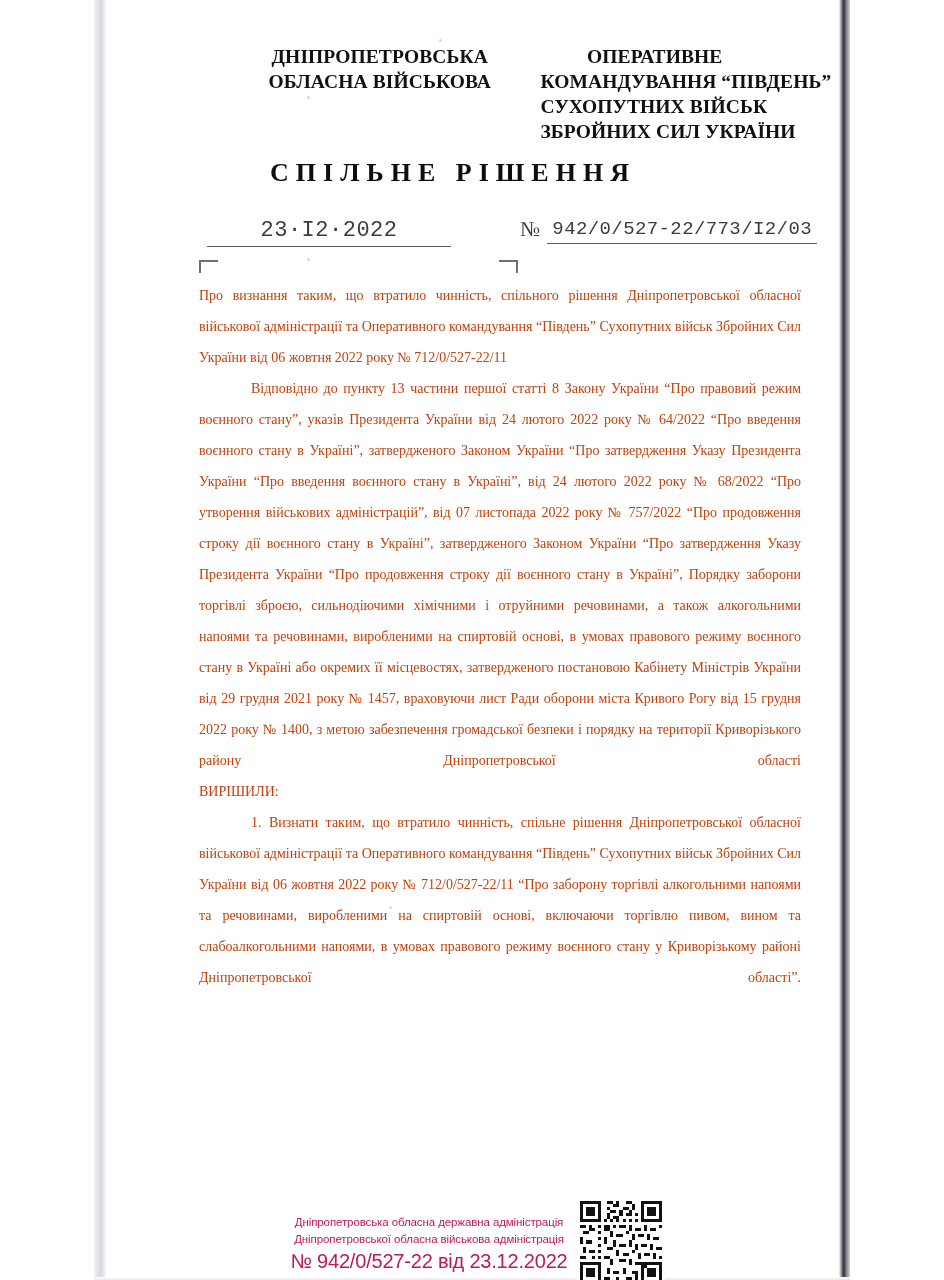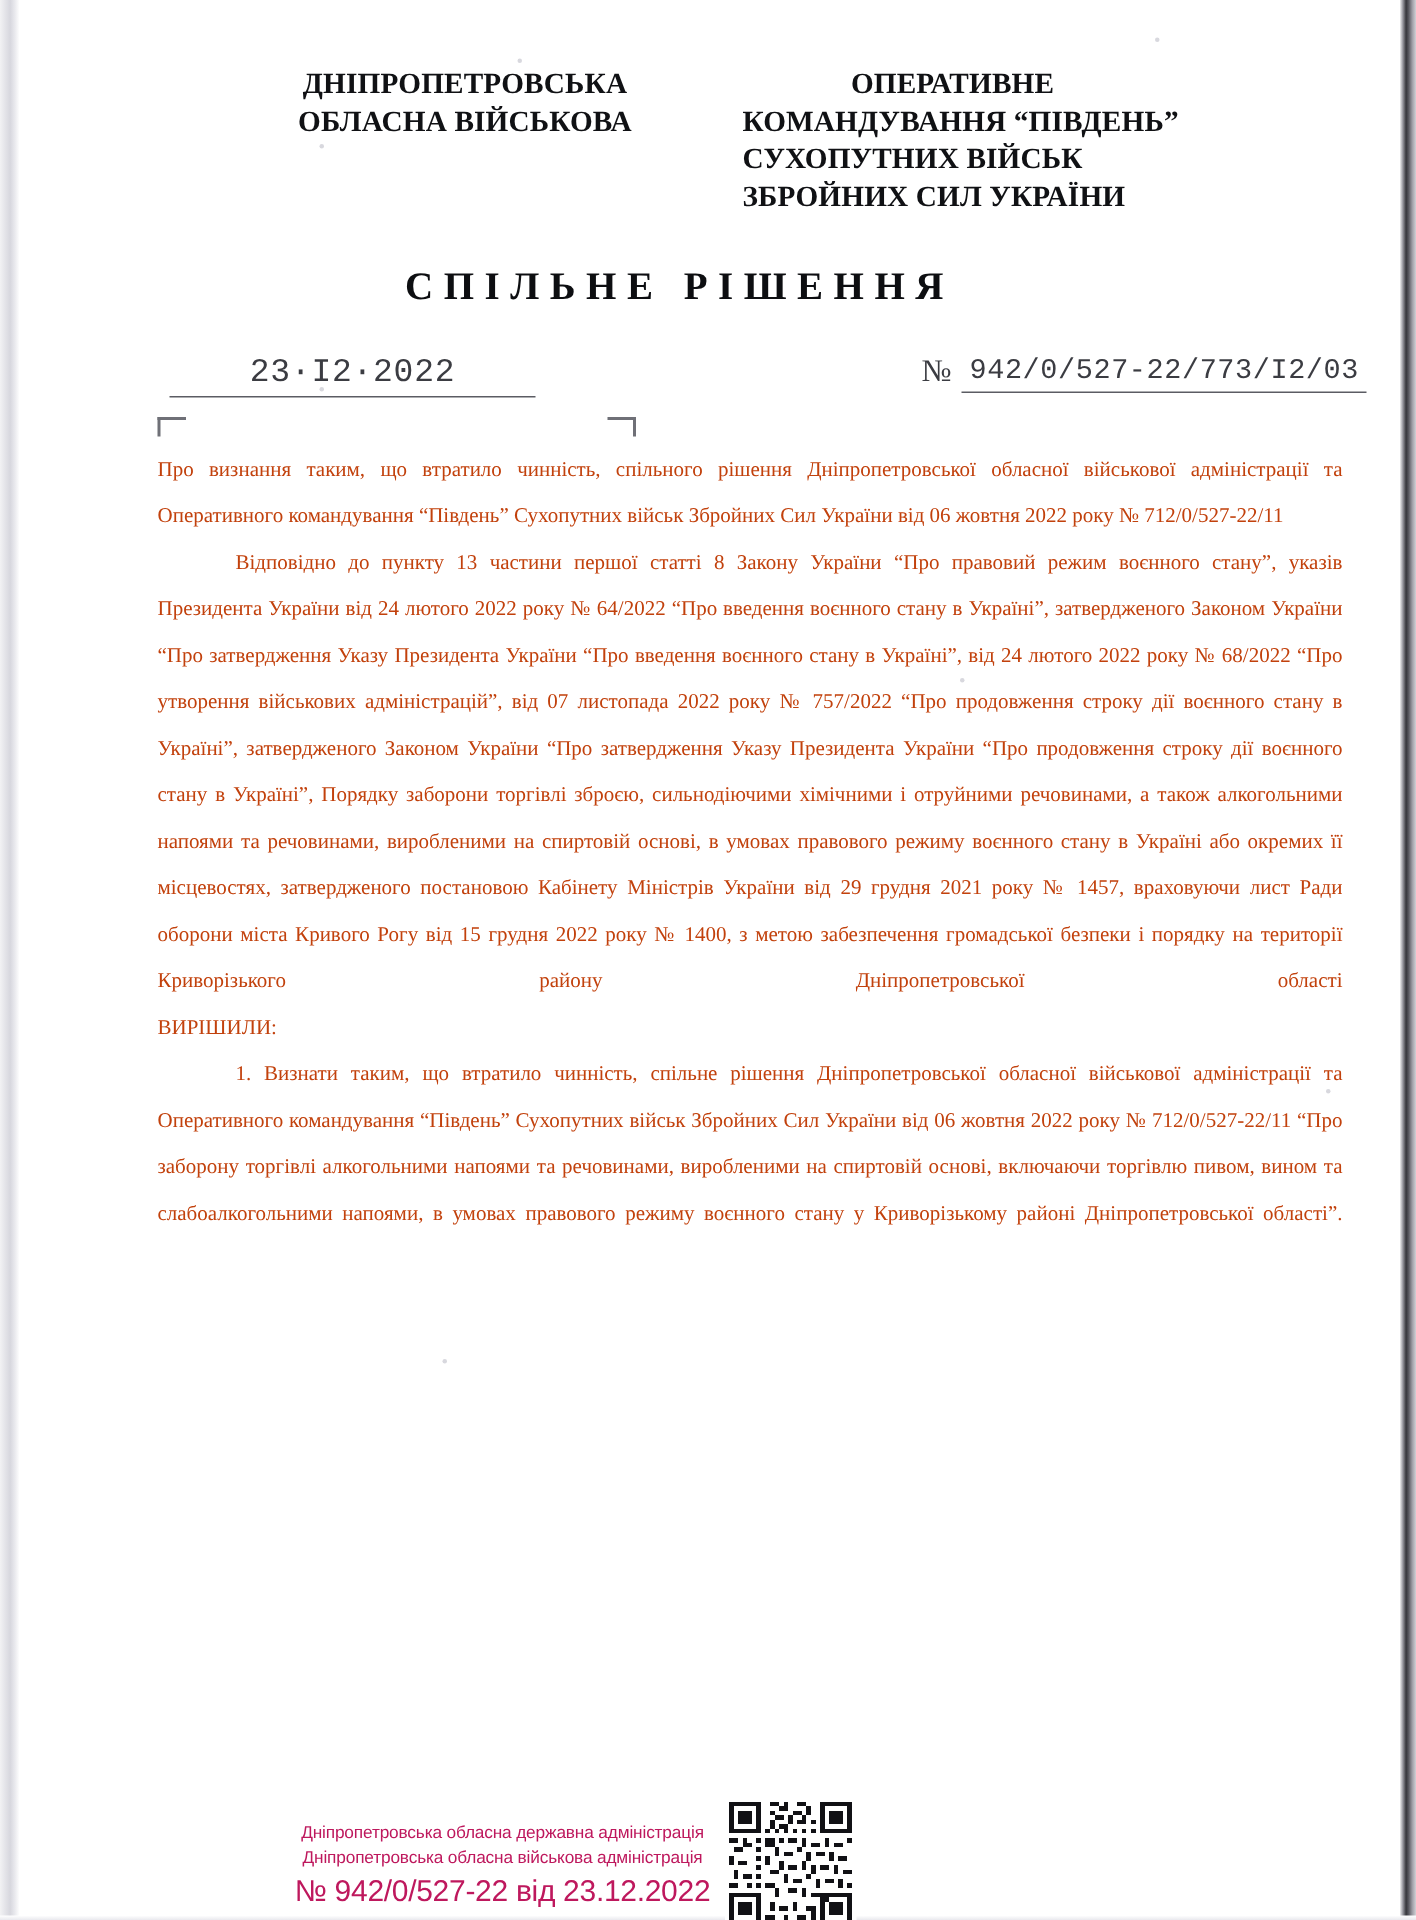--- a/index.html
+++ b/index.html
@@ -9,21 +9,21 @@
     background: #ffffff;
   }
   body {
     font-family: "Liberation Serif", "DejaVu Serif", serif;
     color: #16171a;
     -webkit-font-smoothing: antialiased;
   }
 
   .page {
     position: relative;
-    width: 944px;
+    width: 756px;
     height: 1280px;
     margin: 0 auto;
     background: #ffffff;
     overflow: hidden;
   }
 
   
   .scan-edge-left {
     position: absolute;
     left: 0; top: 0; bottom: 0;
@@ -75,21 +75,21 @@
   }
   .lh-right {
     width: 350px;
     margin-left: 20px;
     text-align: left;
   }
   .lh-right .lh-line:first-child { text-align: center; padding-right: 70px; }
 
   
   .doc-title {
-    margin-top: 32px;
+    margin-top: 14px;
     text-align: center;
     font-weight: 700;
     font-size: 26px;
     letter-spacing: 7px;
     color: #0d0e11;
     padding-right: 40px;
   }
 
   
   .meta-row {
@@ -279,21 +279,21 @@
 
       <p class="para resolved">ВИРІШИЛИ:</p>
 
       <p class="para item-1 justify-all">1. Визнати таким, що втратило чинність, спільне рішення Дніпропетровської обласної військової адміністрації та Оперативного командування “Південь” Сухопутних військ Збройних  Сил України від 06 жовтня 2022 року №  712/0/527-22/11  “Про  заборону  торгівлі  алкогольними  напоями  та речовинами, виробленими на спиртовій основі, включаючи торгівлю пивом, вином та слабоалкогольними напоями, в умовах правового режиму воєнного стану у  Криворізькому районі  Дніпропетровської області”.</p>
 
     </div>
 
     <div class="footer">
       <div class="stamp">
         <div class="stamp-line-sm">Дніпропетровська обласна державна адміністрація</div>
-        <div class="stamp-line-sm">Дніпропетровська обласна військова адміністрація</div>
+        <div class="stamp-line-sm">Дніпропетровської обласна військова адміністрація</div>
         <div class="stamp-line-lg">№ 942/0/527-22 від 23.12.2022</div>
       </div>
 
       <div class="qr">
         <svg viewBox="0 0 29 29" shape-rendering="crispEdges" aria-hidden="true">
           <rect width="29" height="29" fill="#ffffff"></rect>
           <g fill="#111115">
 
             <rect x="1" y="1" width="7" height="1"></rect>
               <rect x="1" y="7" width="7" height="1"></rect>

